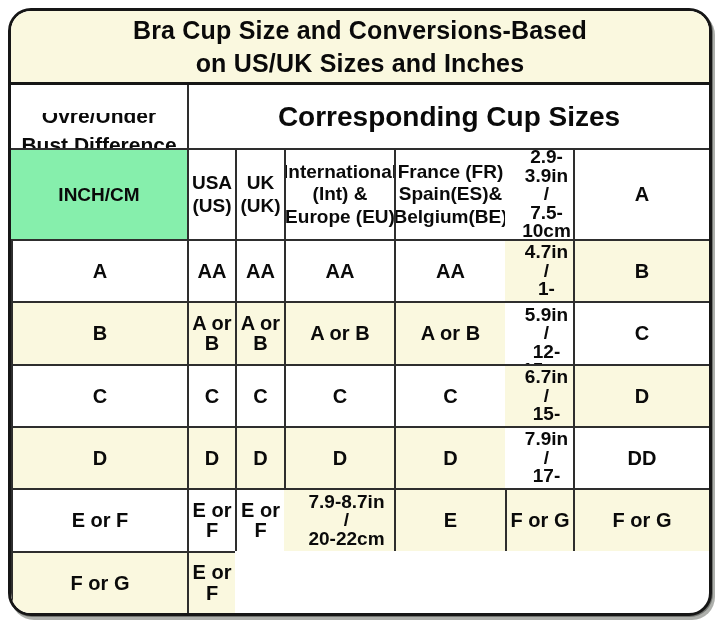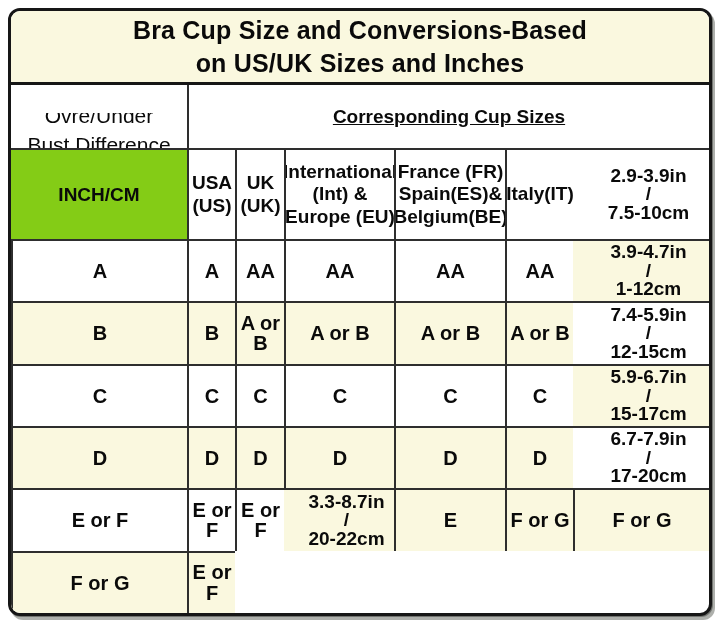--- a/index.html
+++ b/index.html
@@ -19,21 +19,21 @@
     overflow: hidden;
   }
   .card {
     position: absolute;
     left: 8px;
     top: 8px;
     width: 704px;
     height: 608px;
     box-sizing: border-box;
     border: 3px solid #161616;
-    border-radius: 12px;
+    border-radius: 23px;
     background: #ffffff;
     box-shadow: 3px 4px 0 rgba(75, 80, 70, 0.45), 1px 1px 0 rgba(40,40,40,0.5);
     overflow: hidden;
     display: grid;
     grid-template-columns: 176px 48px 49px 110px 111px 68px 1fr;
     grid-template-rows: 74px 63px 91px repeat(6, 1fr);
   }
   .cell {
     display: flex;
     align-items: center;
@@ -50,42 +50,41 @@
     background: #faf8df;
     border-bottom: 3px solid #161616;
     font-size: 25px;
     font-weight: bold;
     line-height: 1.3;
     letter-spacing: 0.2px;
   }
   .corner-cell {
     grid-column: 1 / 2;
     font-size: 21px;
-    font-weight: normal;
+    font-weight: bold;
     line-height: 1.35;
     background: #ffffff;
     margin-top: 28px;
   }
   .group-cell {
     grid-column: 2 / 8;
-    font-size: 19px;
+    font-size: 28px;
     font-weight: bold;
     background: #ffffff;
-    text-decoration: underline;
   }
   .colhead {
     font-size: 19px;
     font-weight: bold;
     line-height: 1.18;
     background: #ffffff;
   }
   .rowhead {
     font-size: 19px;
     font-weight: bold;
-    background: #84cc16;
+    background: #86efac;
   }
   .range-cell {
     font-size: 19px;
     font-weight: bold;
     line-height: 0.98;
     padding-left: 15px;
   }
   .value-cell {
     font-size: 20px;
     font-weight: bold;
@@ -111,21 +110,20 @@
     <div class="cell colhead vline hline">USA
 (US)</div>
     <div class="cell colhead vline hline">UK
 (UK)</div>
     <div class="cell colhead vline hline">International
 (Int) &amp;
 Europe (EU)</div>
     <div class="cell colhead vline hline">France (FR)
 Spain(ES)&amp;
 Belgium(BE)</div>
-    <div class="cell colhead vline hline">Italy(IT)</div>
 
     <div class="cell range-cell hline plain">2.9-3.9in
 /
 7.5-10cm</div>
     <div class="cell value-cell vline hline plain">A</div>
     <div class="cell value-cell vline hline plain">A</div>
     <div class="cell value-cell vline hline plain">AA</div>
     <div class="cell value-cell vline hline plain">AA</div>
     <div class="cell value-cell vline hline plain">AA</div>
     <div class="cell value-cell vline hline plain">AA</div>
@@ -156,25 +154,26 @@
     <div class="cell value-cell vline hline shaded">D</div>
     <div class="cell value-cell vline hline shaded">D</div>
     <div class="cell value-cell vline hline shaded">D</div>
     <div class="cell value-cell vline hline shaded">D</div>
     <div class="cell value-cell vline hline shaded">D</div>
     <div class="cell value-cell vline hline shaded">D</div>
 
     <div class="cell range-cell hline plain">6.7-7.9in
 /
 17-20cm</div>
+    <div class="cell value-cell vline hline plain">DD</div>
     <div class="cell value-cell vline hline plain">E or F</div>
     <div class="cell value-cell vline hline plain">E or F</div>
     <div class="cell value-cell vline hline plain">E or F</div>
 
-    <div class="cell range-cell hline shaded">3.3-8.7in
+    <div class="cell range-cell hline shaded">7.9-8.7in
 /
 20-22cm</div>
     <div class="cell value-cell vline hline shaded">E</div>
     <div class="cell value-cell vline hline shaded">F or G</div>
     <div class="cell value-cell vline hline shaded">F or G</div>
     <div class="cell value-cell vline hline shaded">F or G</div>
     <div class="cell value-cell vline hline shaded">E or F</div>
 
   </div>
 </div>

